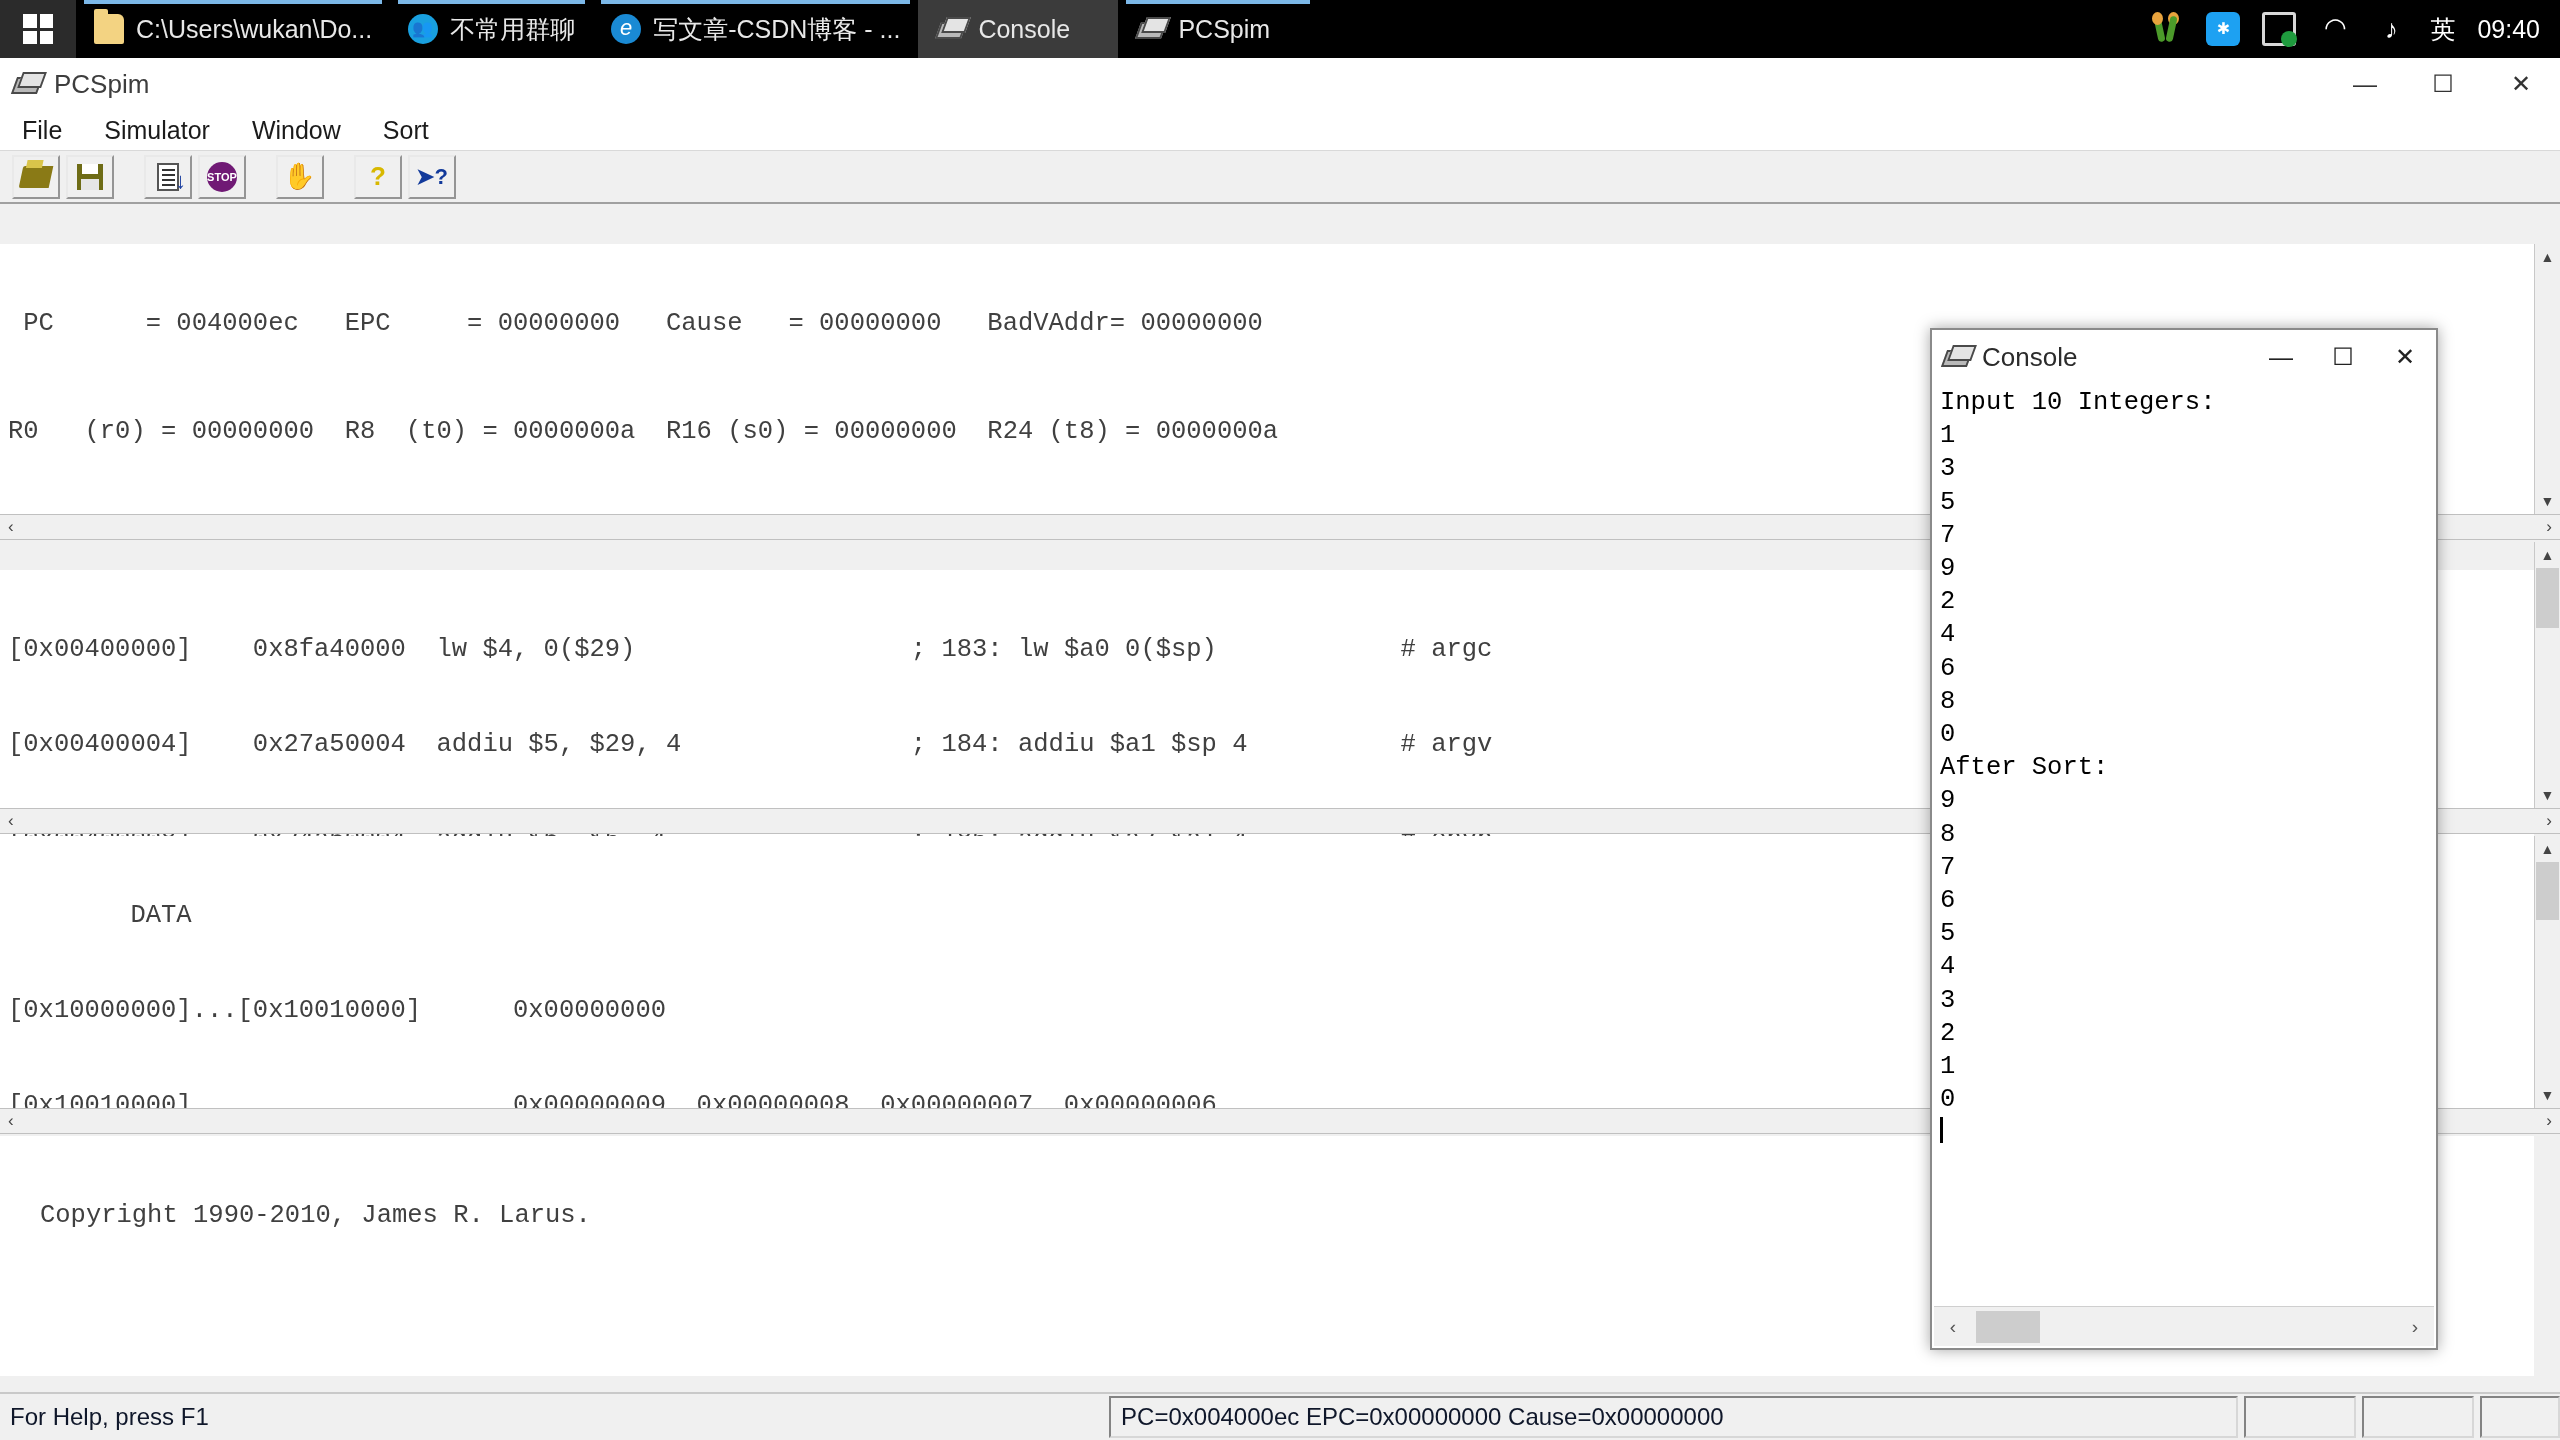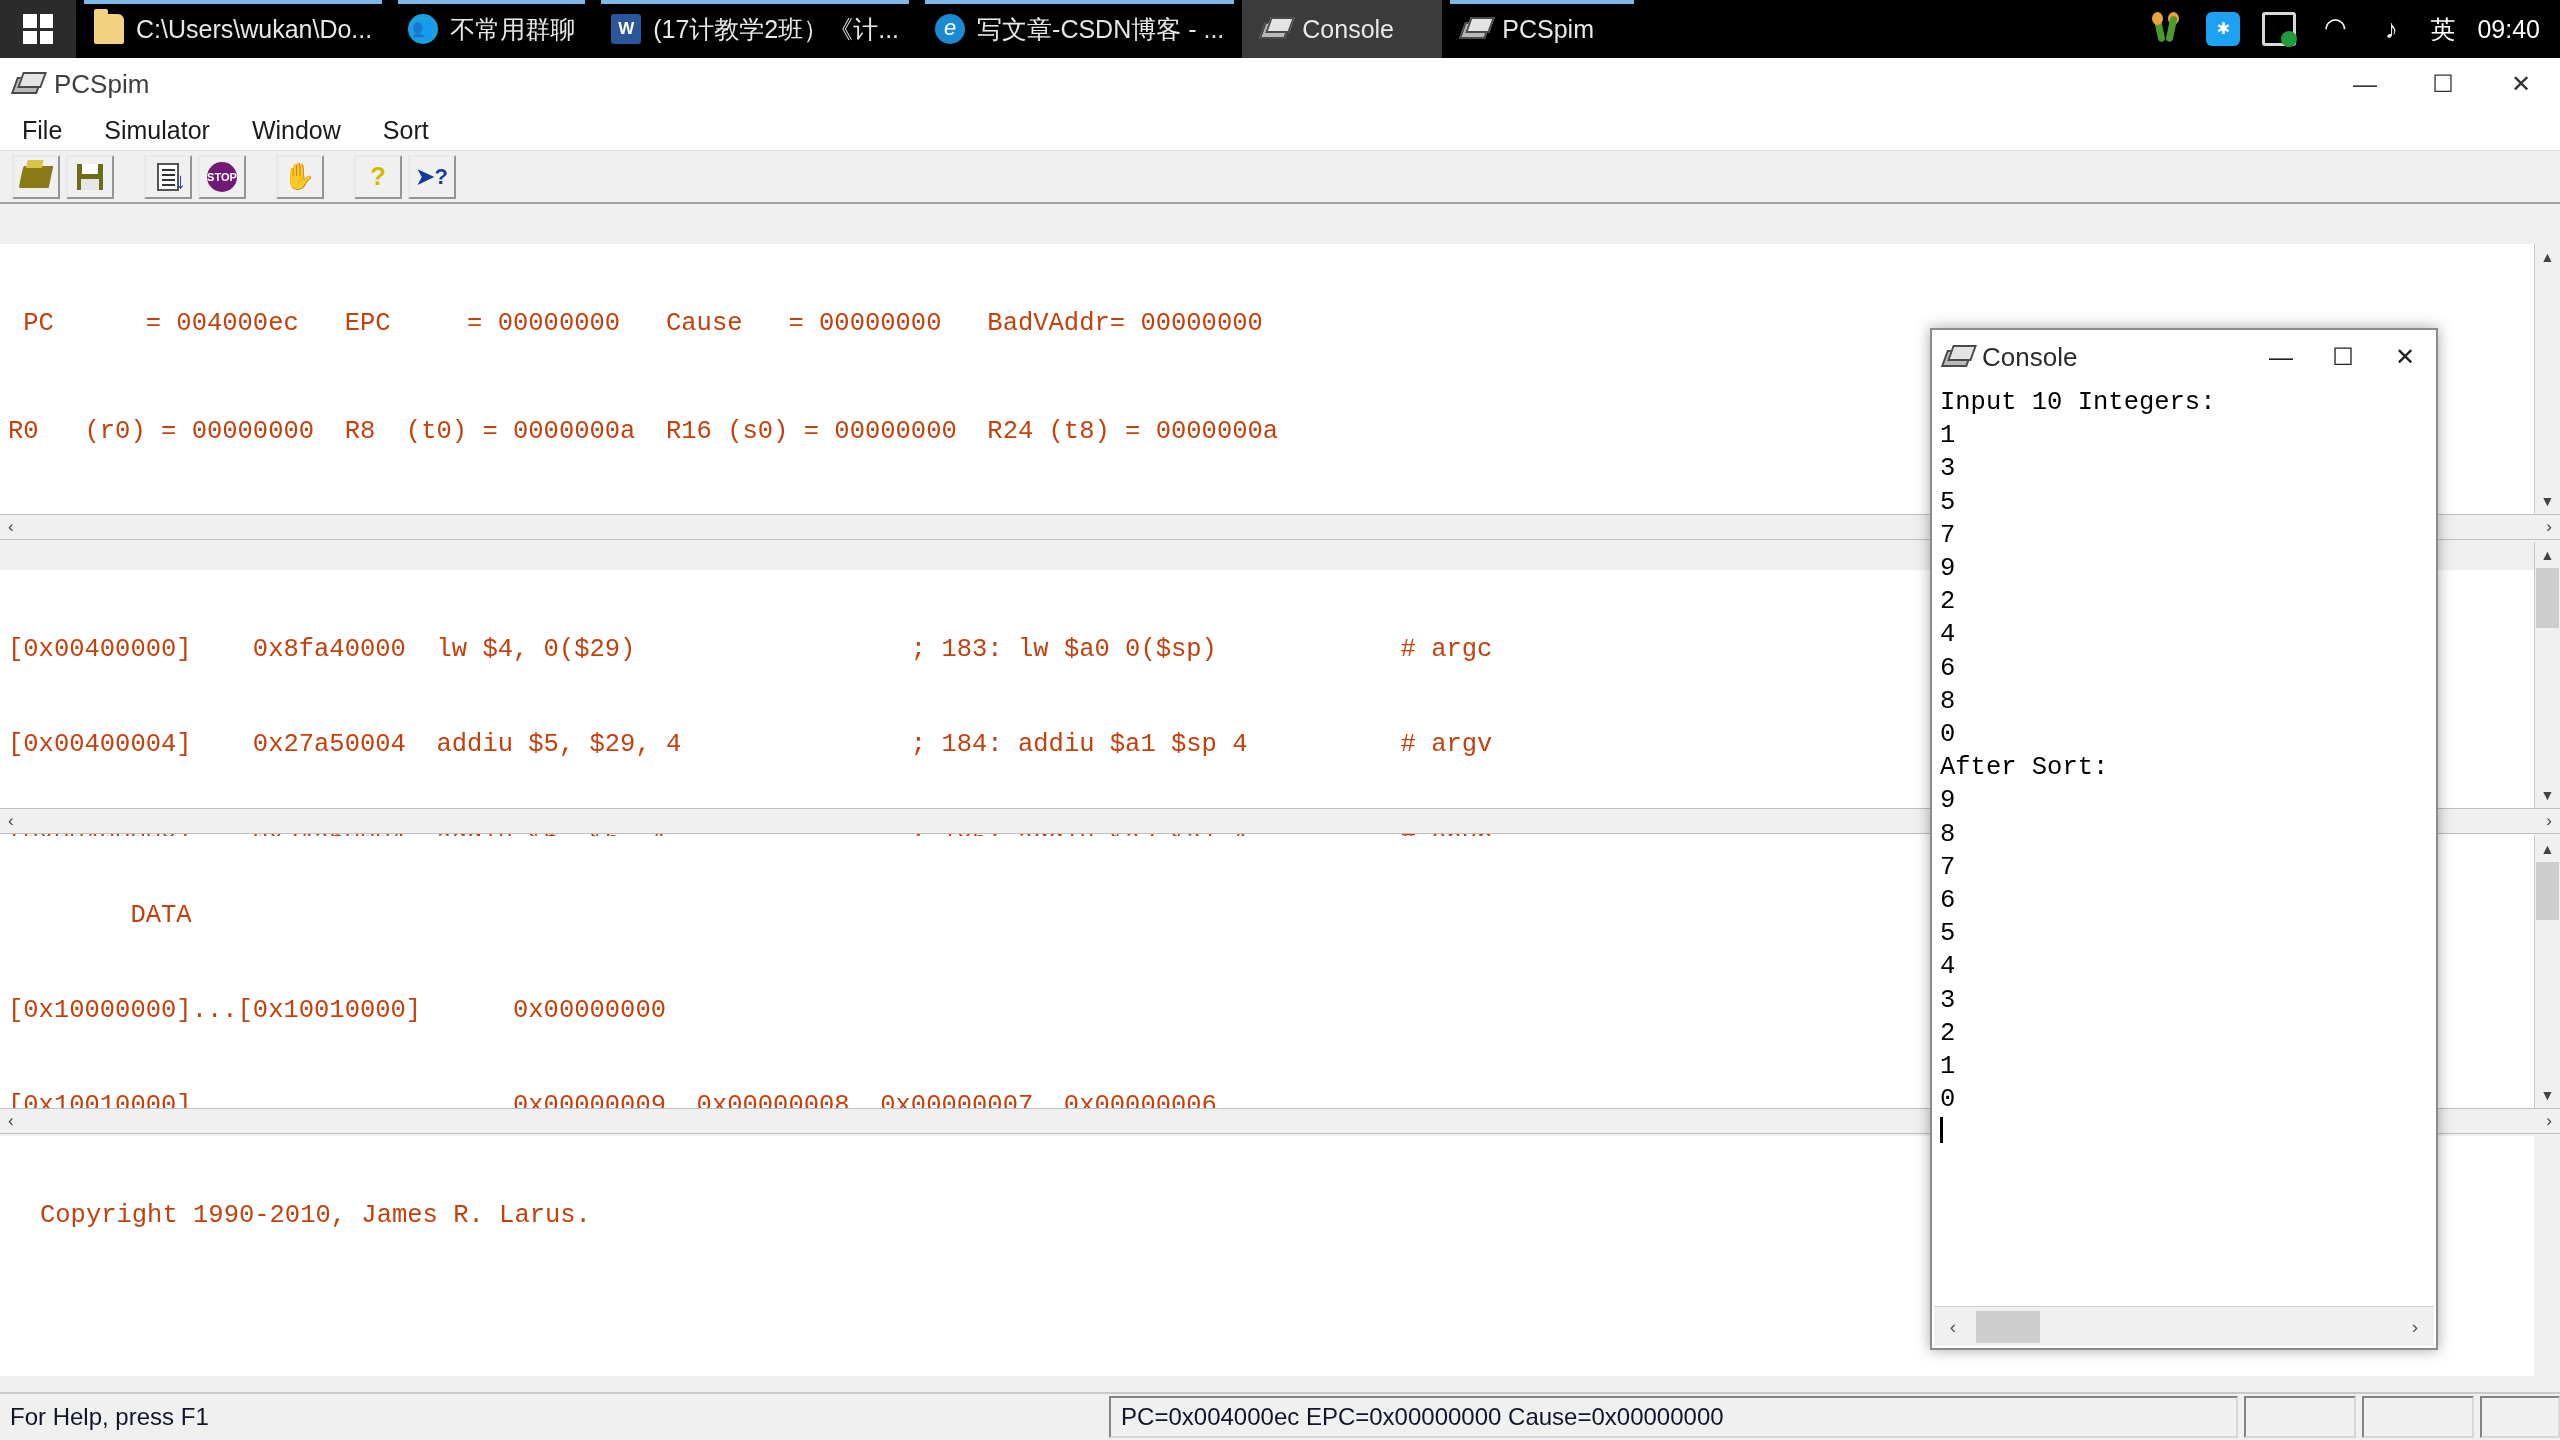--- a/index.html
+++ b/index.html
@@ -121,21 +121,21 @@
             border-radius:50%; font-size:11px; font-weight:bold;
             display:flex; align-items:center; justify-content:center;
             font-family:"Liberation Sans", sans-serif; }
   .g-hand { font-size:26px; }
   .g-q { font-size:26px; font-weight:bold; color:#d8b800; }
   .g-aq { font-size:22px; font-weight:bold; color:#123a9b; }
 
   
   .pane { position:absolute; left:0; background:#ffffff;
           font-family:"Liberation Mono","DejaVu Sans Mono", monospace;
-          font-size: 25.5px; line-height: 31.8px; color:#c2410c;
+          font-size: 25.5px; line-height: 31.8px; color:#404040;
           white-space: pre; overflow: hidden; }
   .pane-sep { position:absolute; left:0; width:2560px; height:26px;
               background:#f0f0f0; border-top:1px solid #c0c0c0;
               border-bottom:1px solid #c0c0c0; display:flex;
               align-items:center; justify-content:space-between; }
   .pane-sep .ar { font-size:17px; color:#444; padding: 0 8px; }
   .vscroll { position:absolute; right:0; width:26px; background:#f0f0f0;
              border-left:1px solid #c8c8c8; }
   .vscroll .up, .vscroll .dn { height:26px; display:flex; align-items:center;
              justify-content:center; font-size:14px; color:#444;
@@ -206,25 +206,20 @@
       <span class="tb-ico ico-folder"></span>
       <span class="lbl">C:\Users\wukan\Do...</span>
     </div>
 
     <div class="tb-task">
       <span class="topbar"></span>
       <span class="tb-ico ico-qq"></span>
       <span class="lbl">不常用群聊</span>
     </div>
 
-    <div class="tb-task">
-      <span class="topbar"></span>
-      <span class="tb-ico ico-word"></span>
-      <span class="lbl">(17计教学2班）《计...</span>
-    </div>
 
     <div class="tb-task">
       <span class="topbar"></span>
       <span class="tb-ico ico-edge"></span>
       <span class="lbl">写文章-CSDN博客 - ...</span>
     </div>
 
     <div class="tb-task active">
       <span class="tb-ico ico-spim"></span>
       <span class="lbl">Console</span>

